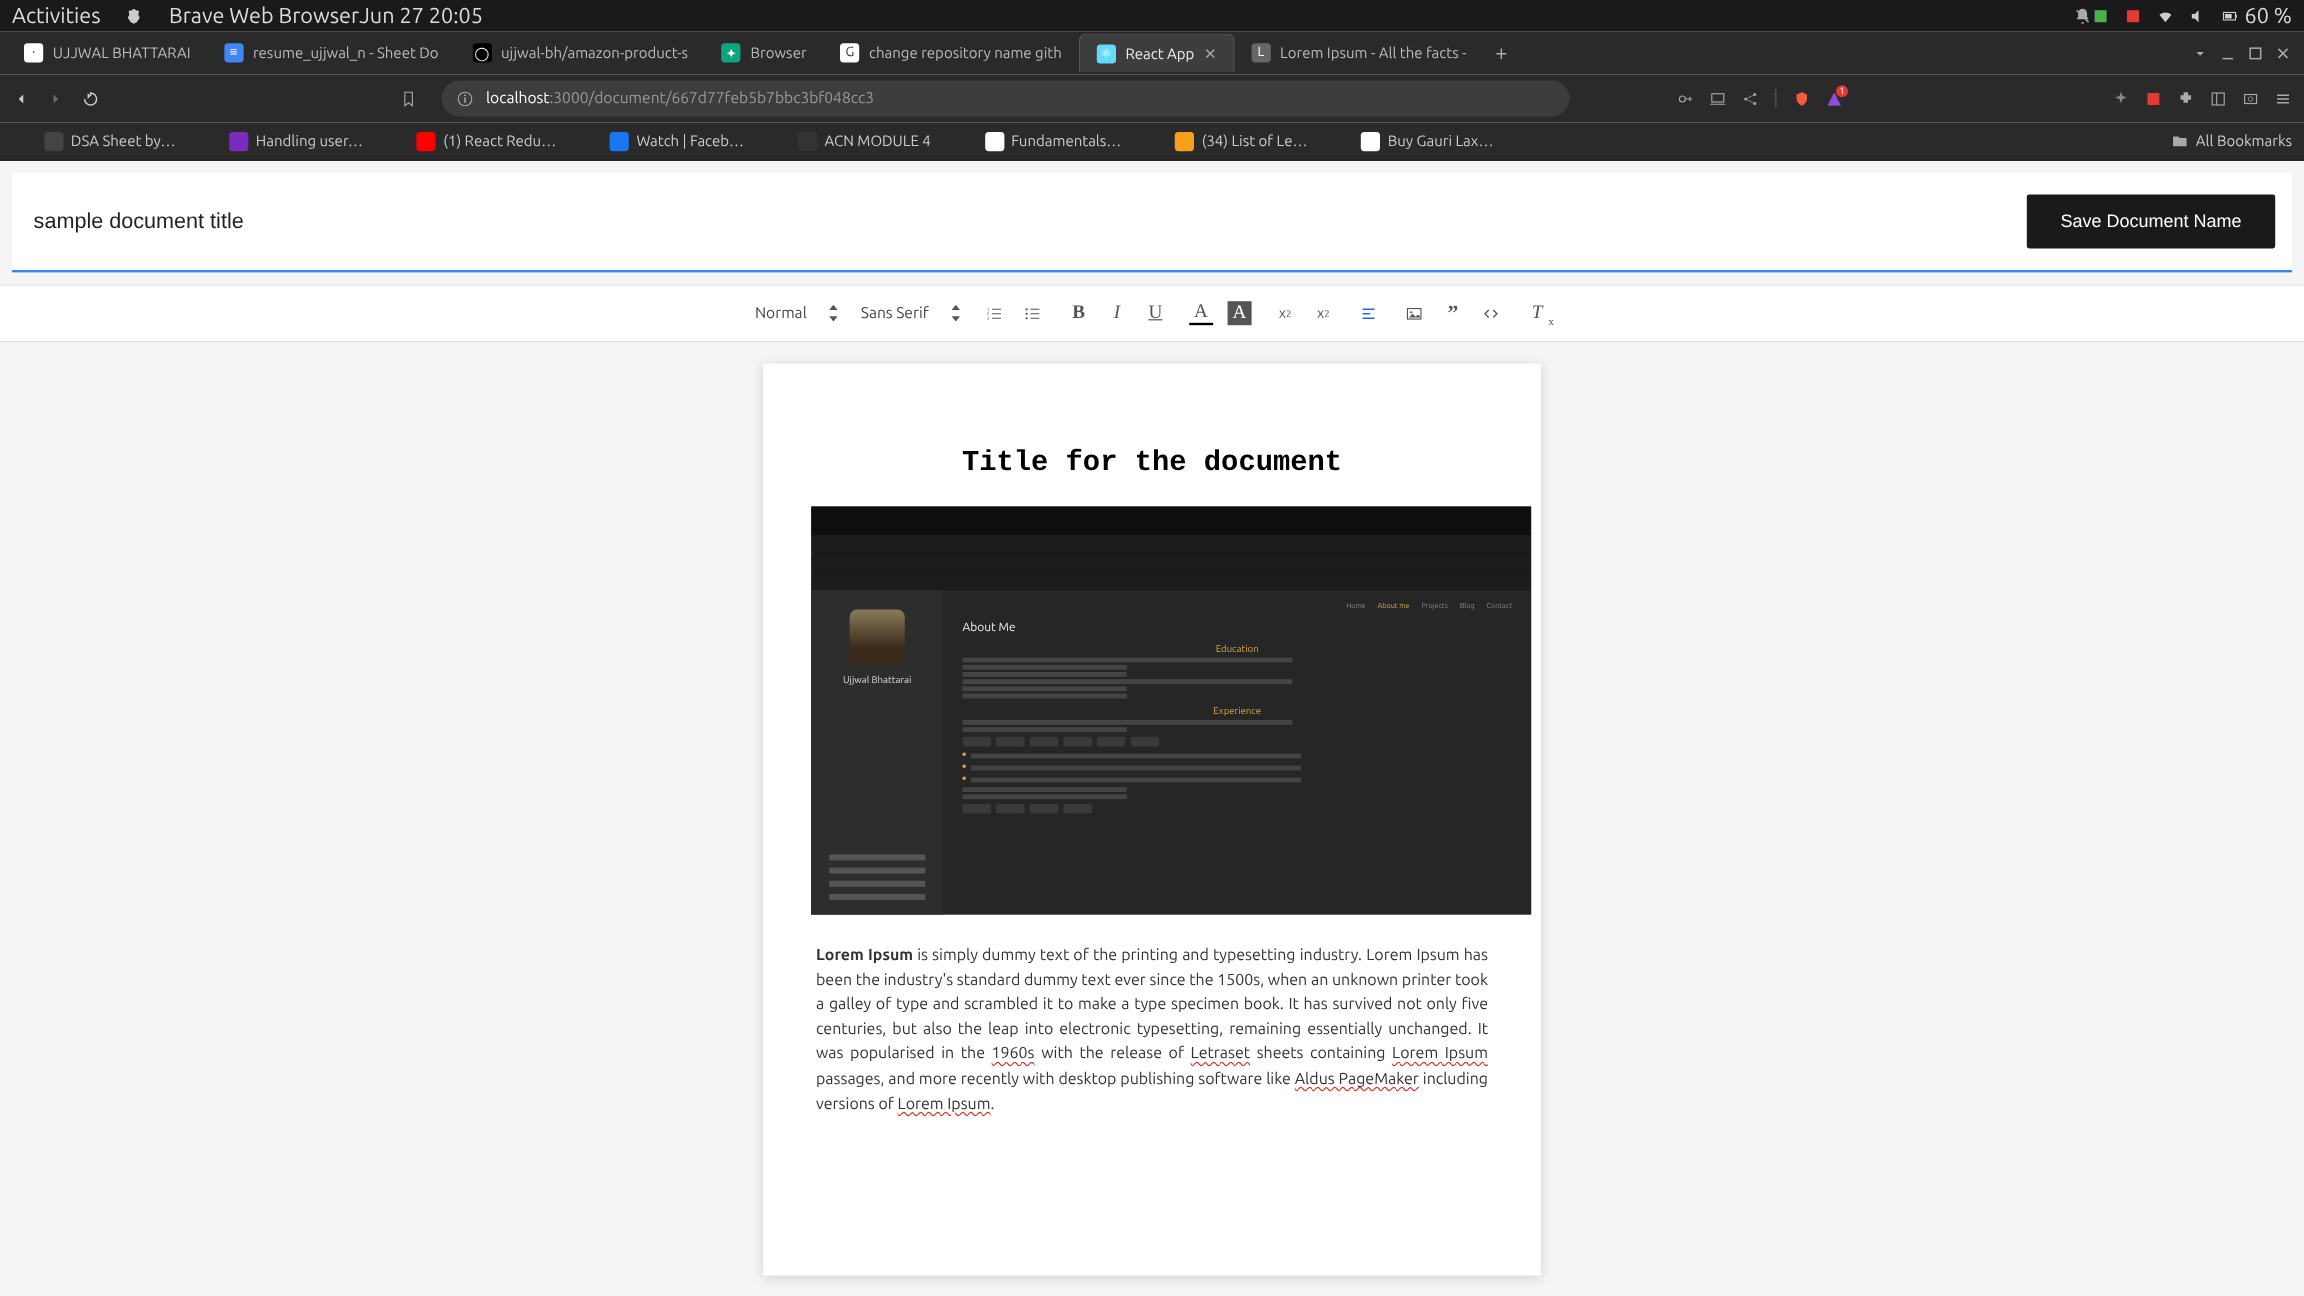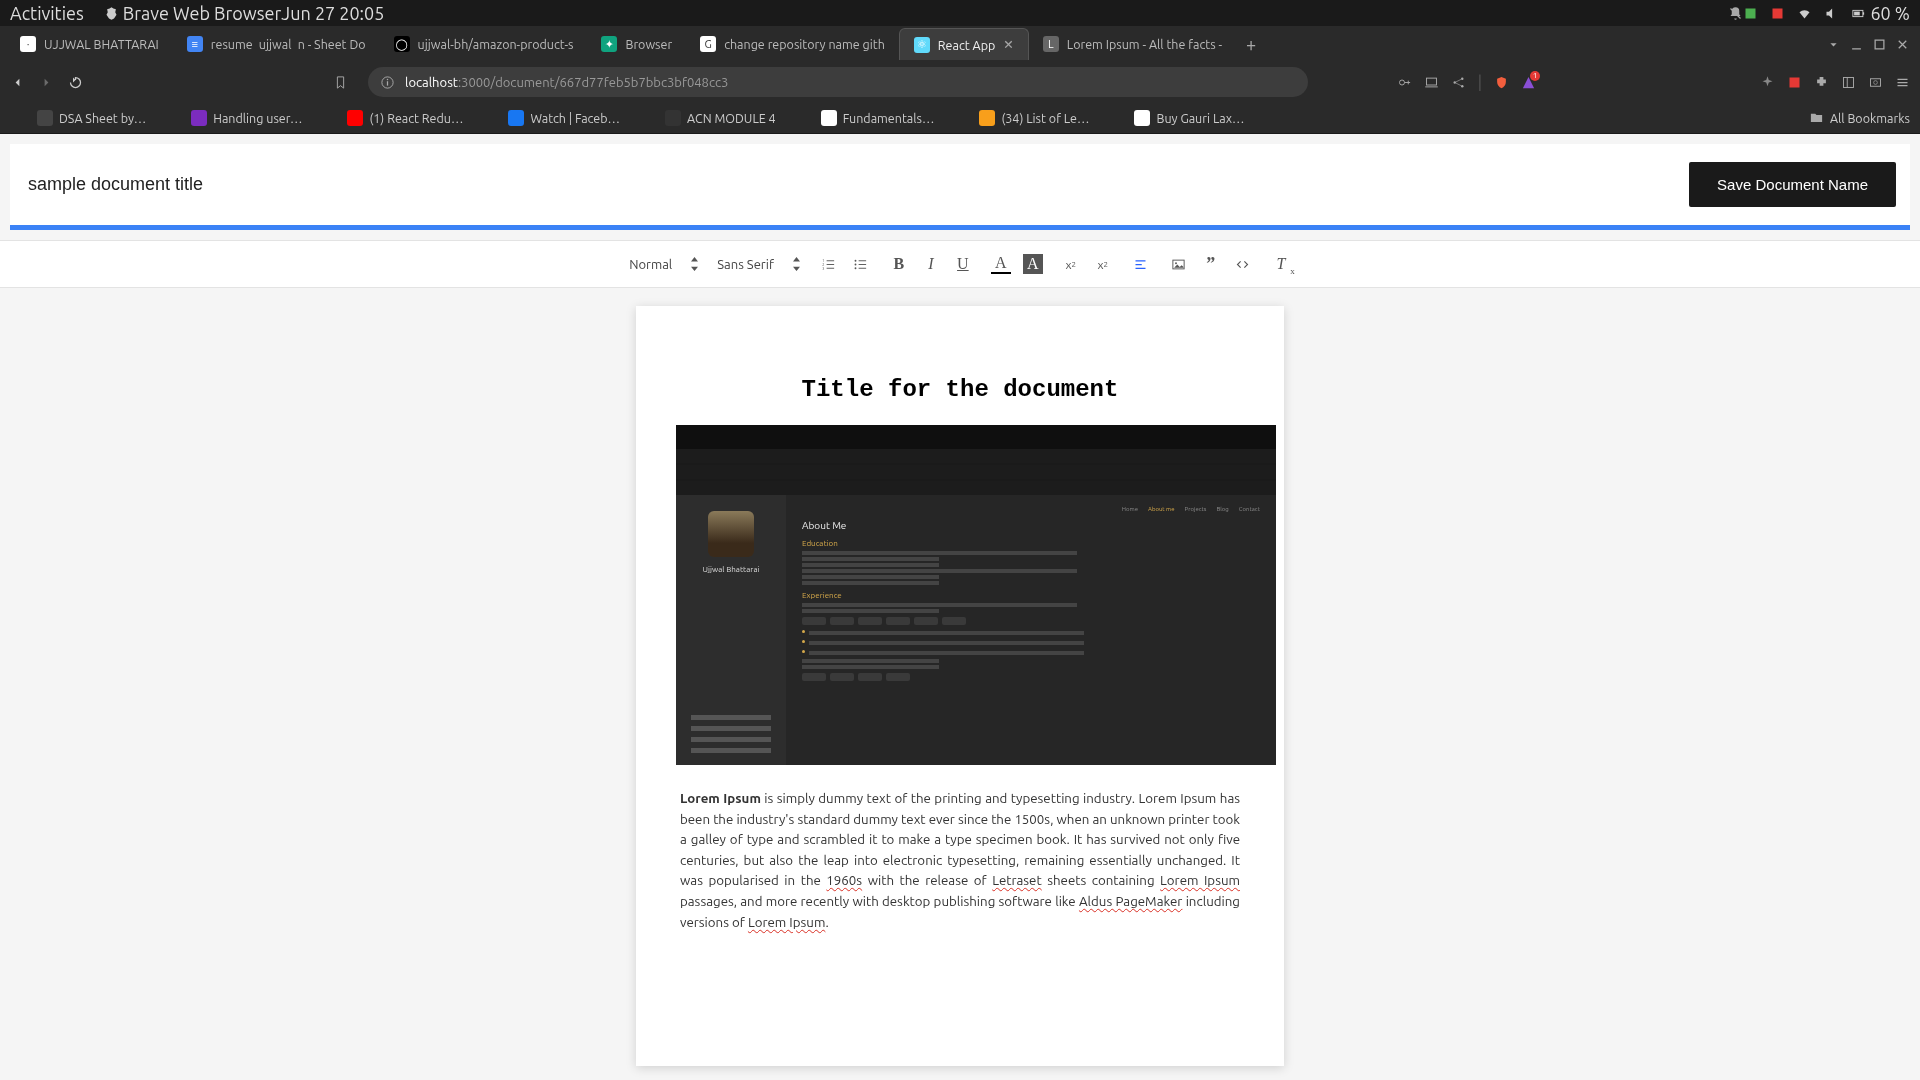--- a/index.html
+++ b/index.html
@@ -31,21 +31,21 @@
 .url-right .pipe { color: #555; }
 
 
 .bookmark-bar { background: #2a2a2a; height: 32px; display: flex; align-items: center; padding: 0 10px; gap: 18px; color: #ccc; font-size: 12.5px; border-bottom: 1px solid #1a1a1a; }
 .bookmark { display: flex; align-items: center; gap: 6px; cursor: pointer; padding-left: 27px; }
 .bookmark .bicon { width: 16px; height: 16px; border-radius: 3px; display: flex; align-items: center; justify-content: center; font-size: 10px; font-weight: bold; }
 .all-bookmarks { margin-left: auto; display: flex; align-items: center; gap: 6px; }
 
 
 .app { background: #f5f5f5; }
-.title-row { background: #fff; padding: 18px 14px; display: flex; gap: 14px; border-bottom: 5px solid #3b82f6; margin: 10px;}
+.title-row { background: #fff; padding: 18px 14px; display: flex; gap: 14px; border-bottom: 2px solid #3b82f6; margin: 10px;}
 .title-input { flex: 1; border: none; font-size: 18px; color: #222; outline: none; padding: 8px 4px; }
 .save-btn { background: #1a1a1a; color: #fff; border: none; padding: 14px 28px; font-size: 15px; cursor: pointer; border-radius: 2px; }
 
 
 .editor-toolbar { background: #fff; height: 48px; display: flex; align-items: center; justify-content: center; gap: 18px; border-bottom: 1px solid #e3e3e3; border-top: 1px solid #e3e3e3; margin-top: 6px; }
 .tb-select { display: flex; align-items: center; gap: 18px; color: #444; font-size: 13px; cursor: pointer; }
 .tb-btn { color: #555; cursor: pointer; display: flex; align-items: center; justify-content: center; width: 20px; height: 20px; }
 .tb-btn.blue { color: #2962ff; }
 .tb-group { display: flex; gap: 12px; align-items: center; }
 
@@ -61,40 +61,40 @@
 .mini-body { display: flex; height: calc(100% - 68px); background: #262626; }
 .mini-sidebar { width: 110px; background: #2d2d2d; display: flex; flex-direction: column; align-items: center; padding-top: 16px; }
 .mini-avatar { width: 46px; height: 46px; background: linear-gradient(180deg,#8a7a5a 0%,#3a2a1a 70%); border-radius: 6px; }
 .mini-name { color: #ddd; font-size: 8px; margin-top: 8px; }
 .mini-contact { margin-top: auto; margin-bottom: 14px; width: 80px; display: flex; flex-direction: column; gap: 6px;}
 .mini-contact div { height: 5px; background: #555; }
 .mini-main { flex: 1; padding: 10px 16px; color: #ccc; font-size: 7px; }
 .mini-nav { display: flex; justify-content: flex-end; gap: 10px; font-size: 6px; color: #888; margin-bottom: 8px;}
 .mini-nav span.active { color: #d4a84a; }
 .mini-h1 { color: #eee; font-size: 10px; margin-bottom: 8px; }
-.mini-h2 { color: #d4a84a; font-size: 8px; margin: 6px 0 3px; }
+.mini-h2 { color: #d4a84a; font-size: 8px; margin: 6px 0 3px; text-align: center; }
 .mini-line { height: 4px; background: #444; margin: 2px 0; width: 60%; }
 .mini-line.short { width: 30%; }
 .mini-chips { display: flex; gap: 4px; margin: 4px 0; }
 .mini-chip { width: 24px; height: 8px; background: #3a3a3a; border-radius: 2px; }
 .mini-bullet { display:flex; gap:4px; margin:2px 0;} .mini-bullet::before{content:"";width:3px;height:3px;background:#d4a84a;border-radius:50%;margin-top:1px;}
 
 .body-text { font-size: 13.3px; color: #333; text-align: justify; line-height: 1.55; padding: 0 4px;}
 .body-text .bold { font-weight: bold; }
 .body-text .spellerr { text-decoration: underline wavy #d93025; text-decoration-thickness: 1px; text-underline-offset: 2px;}
 
 svg.icon { width: 15px; height: 15px; }
 </style>
 </head>
 <body>
 
 <div class="os-bar">
   <div class="left">
     <span>Activities</span>
-    <span style="display:flex;align-items:center;gap:4px;">
+    <span style="display:flex;align-items:center;gap:22px;">
       <svg class="icon" viewBox="0 0 24 24">
           <path d="M12 2l3 2 4 1-1 5 2 4-4 6-4 2-4-2-4-6 2-4-1-5 4-1z"></path>
         </svg>
       <span>Brave Web Browser</span>
     </span>
   </div>
   <div class="center">
     <span>Jun 27  20:05</span>
     <svg class="icon" viewBox="0 0 24 24">
         <path fill="#aaa" d="M12 2a6 6 0 00-6 6v5l-2 3h16l-2-3V8a6 6 0 00-6-6zm0 20a2 2 0 002-2h-4a2 2 0 002 2z"></path>

